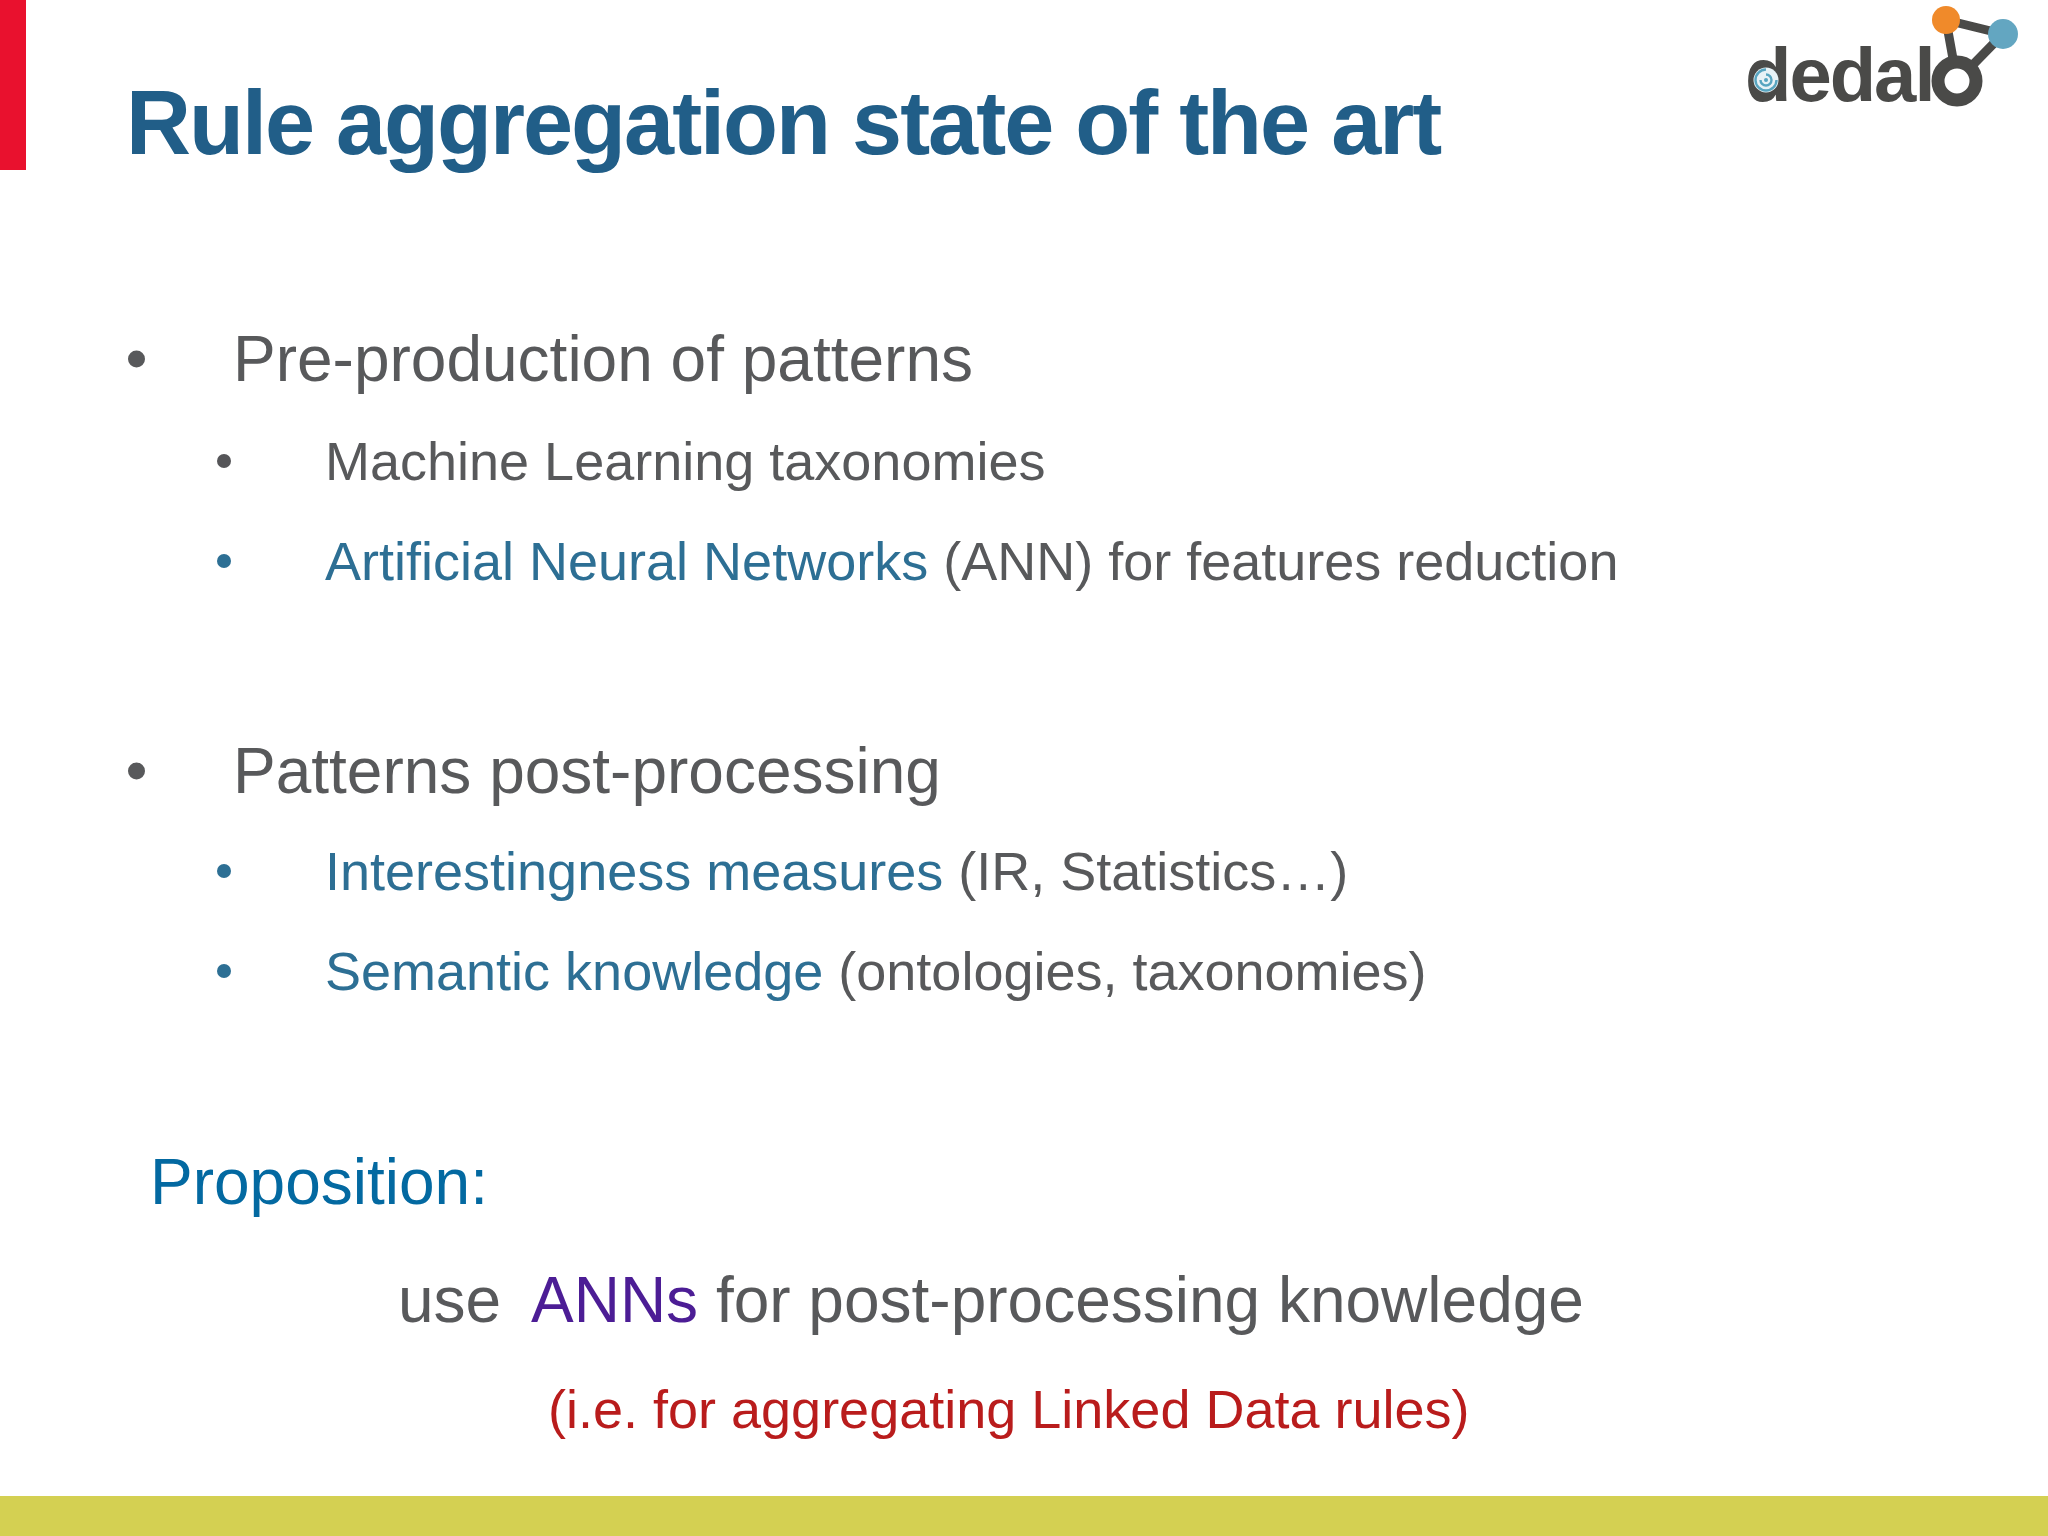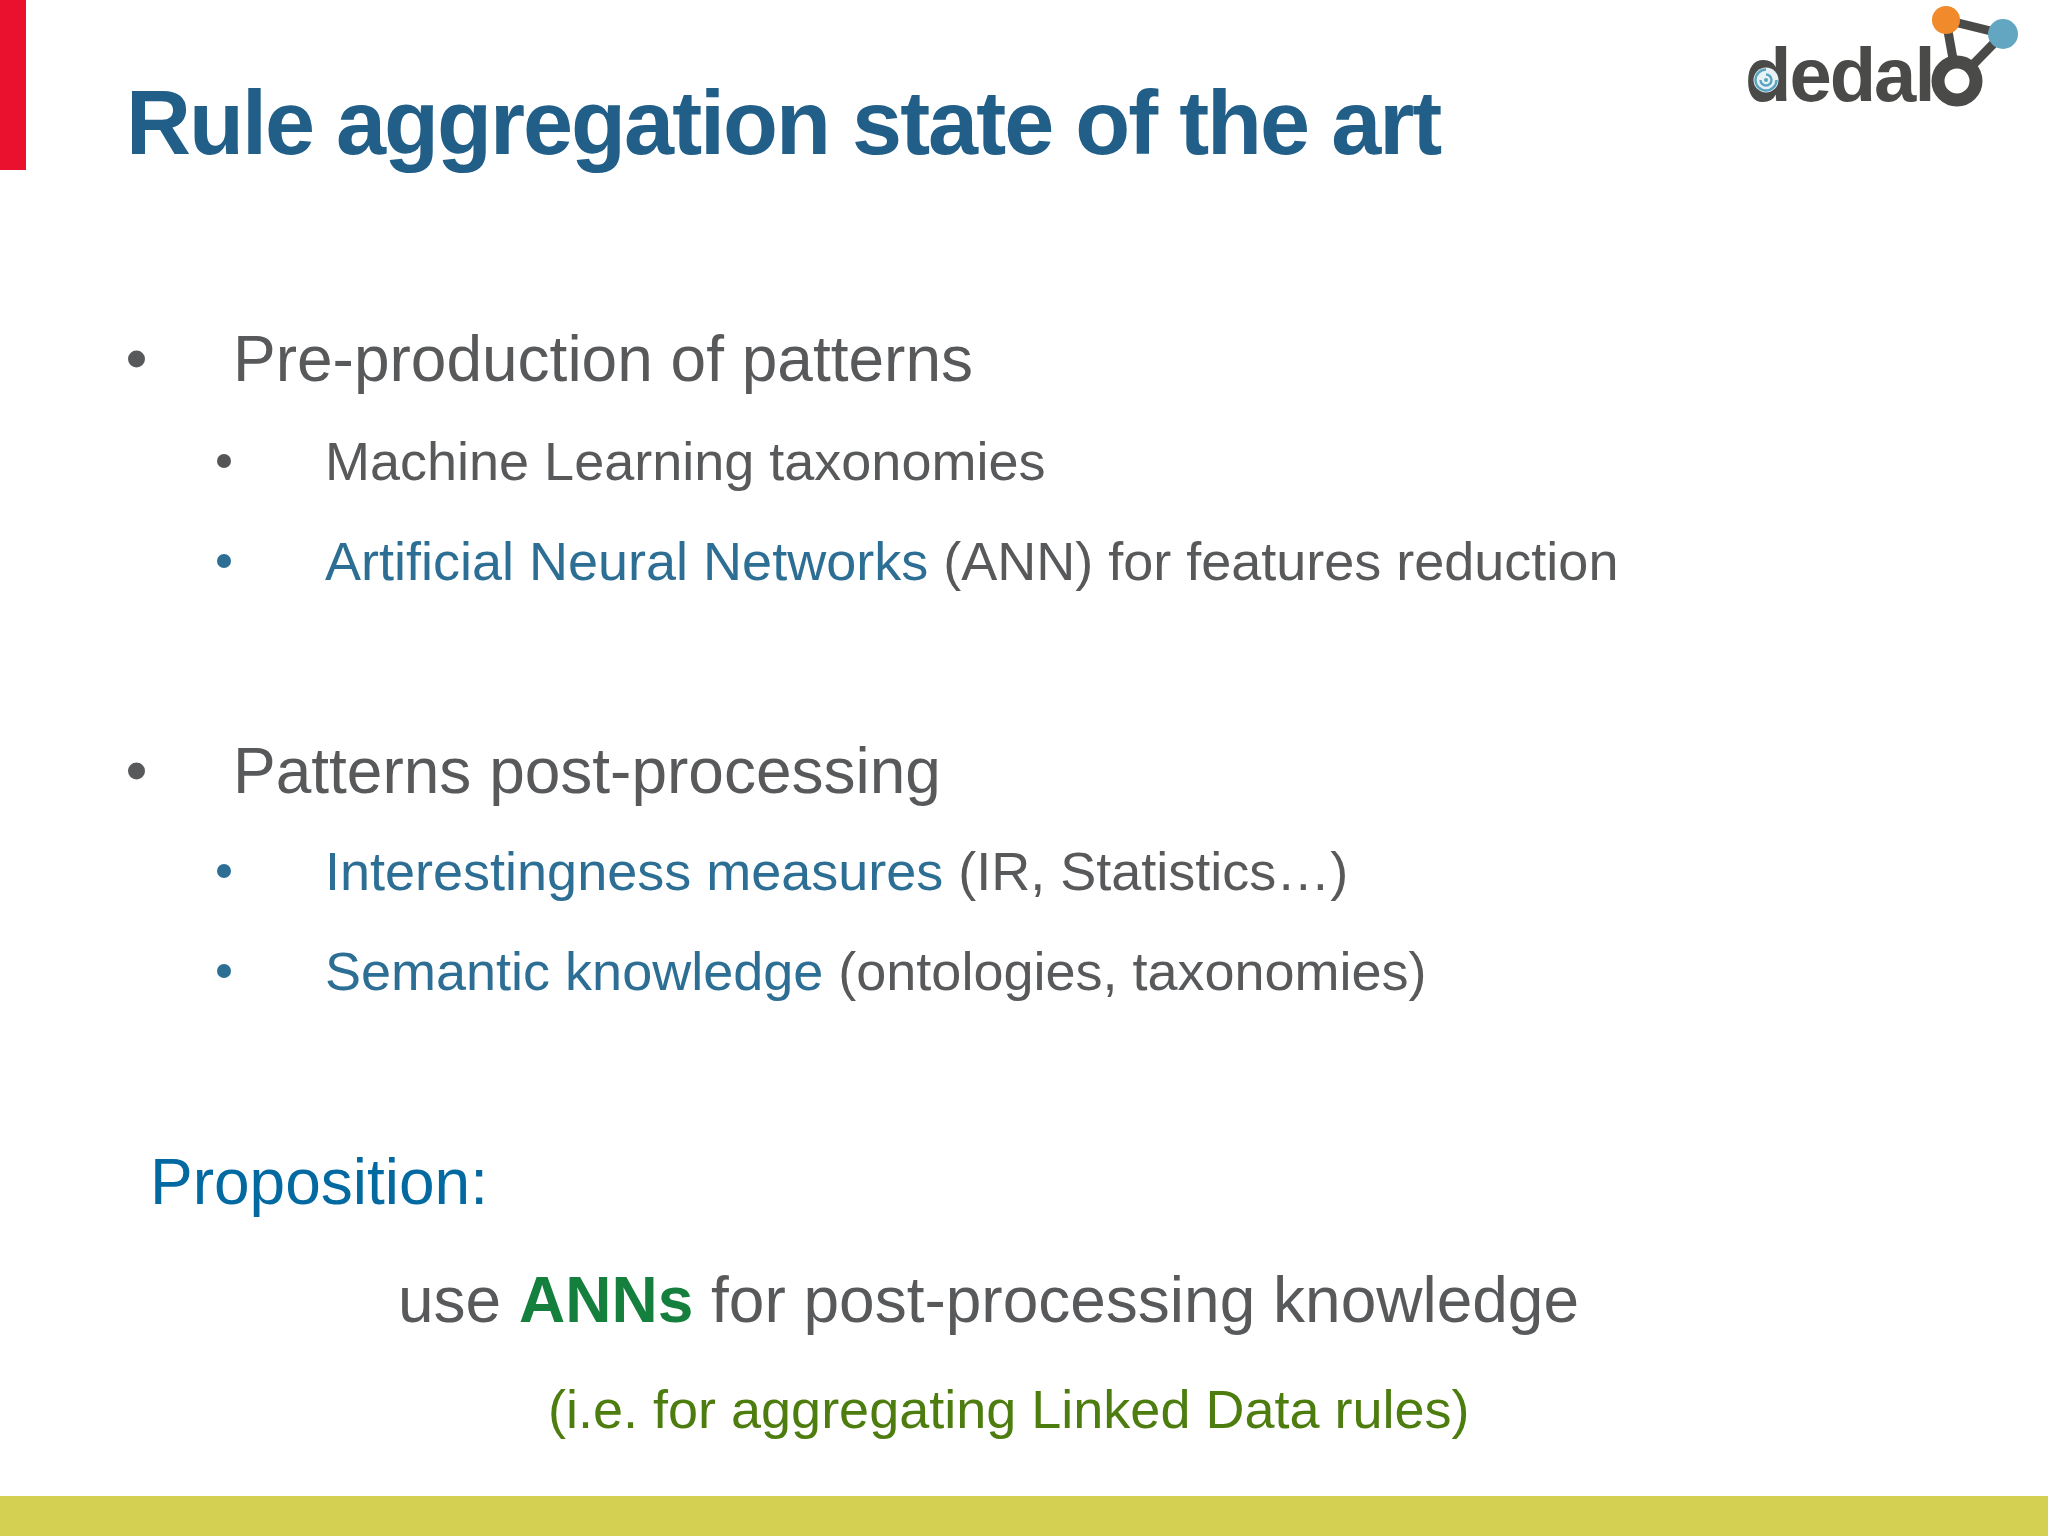--- a/index.html
+++ b/index.html
@@ -34,22 +34,22 @@
   .hl{color:#2d6f94;}
   .r-pre1{top:320px;justify-content:flex-end;}
   .r-ml{top:428px;}
   .r-ann{top:528px;text-align:center;}
   .r-post{top:732px;}
   .r-int{top:838px;}
   .r-sem{top:938px;}
   
   .prop-label{position:absolute;left:150px;top:1145px;font-size:64px;color:#0369a1;white-space:pre;}
   .prop-line1{position:absolute;left:398px;top:1263px;font-size:64px;color:#58595b;white-space:pre;}
-  .prop-line1 .em{font-weight:bold;color:#15803d;}
-  .prop-line2{position:absolute;left:548px;top:1378px;font-size:54px;color:#4d7c0f;white-space:pre;}
+  .prop-line1 .em{font-weight:normal;color:#4c1d95;margin-left:12px;}
+  .prop-line2{position:absolute;left:548px;top:1378px;font-size:54px;color:#b91c1c;white-space:pre;}
 </style>
 </head>
 <body>
 
 <div class="slide">
 
   <div class="red-bar"></div>
 
   <svg class="logo" viewBox="0 0 293 112" aria-hidden="true">
 

